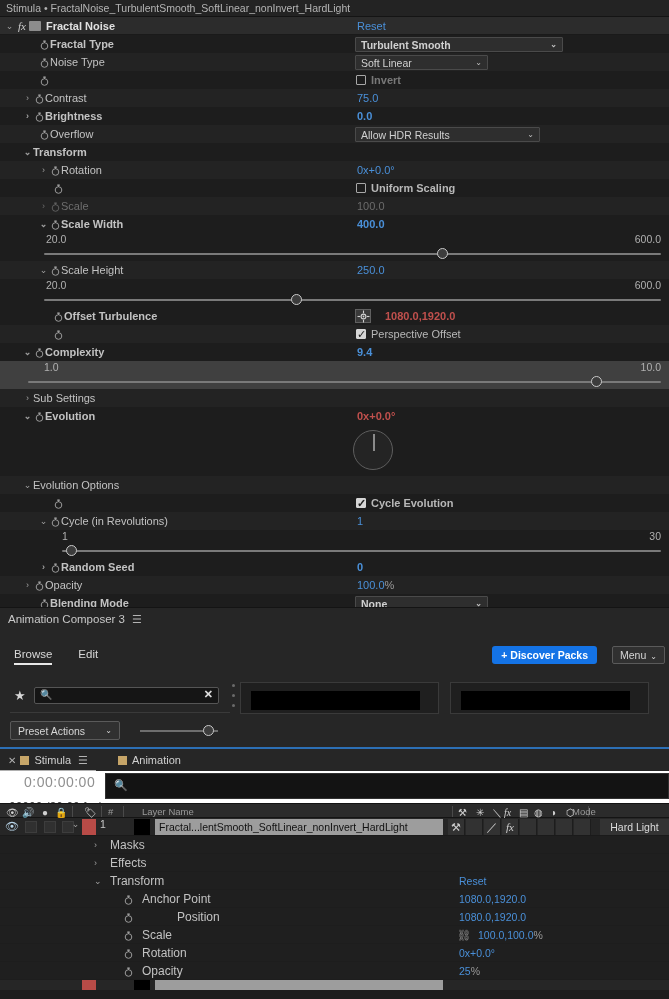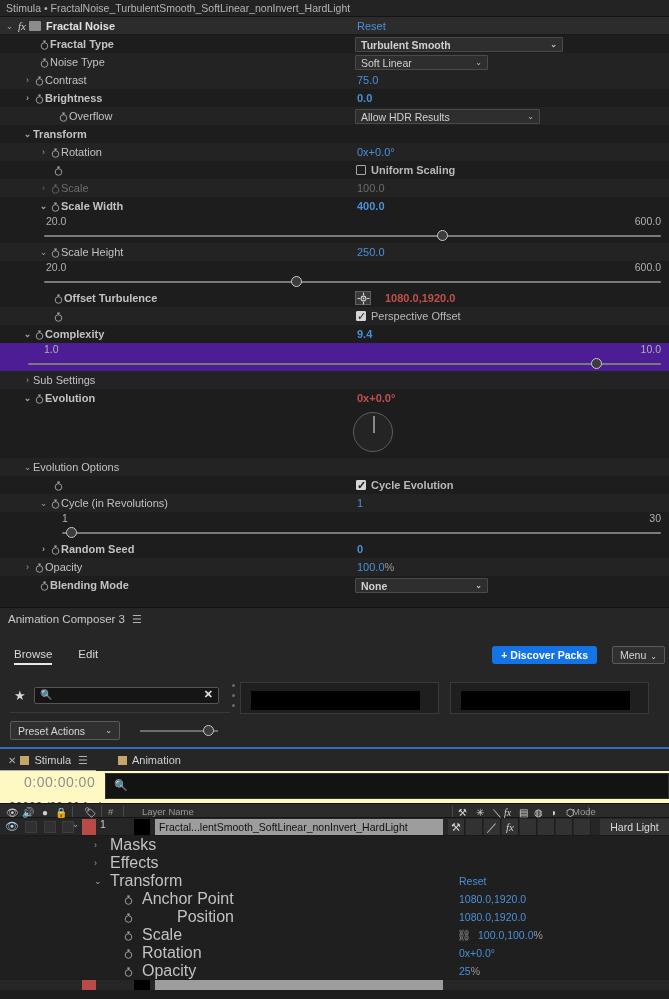--- a/index.html
+++ b/index.html
@@ -113,21 +113,21 @@
 
   
   .tl{ position:absolute; left:0; top:747px; width:669px; height:252px; background:#1d1d1d;
        border-top:2px solid #2c6fb5;}
   .tl-tabs{ height:22px; background:#262626; }
   .tl-tab{ display:inline-block; height:23px; line-height:22px; font-size:11px; color:#d0d0d0; padding:0 8px;}
   .tl-tab.active{ border-bottom:2px solid #b0b0b0;}
   .swatch{ display:inline-block; width:9px; height:9px; background:#c6a568; vertical-align:-1px; margin-right:5px;}
   .closex{ color:#b0b0b0; margin-right:4px; font-size:10px;}
   .ham2{ color:#b4b4b4; margin-left:7px; font-size:11px;}
-  .tcbar{ position:relative; height:32px; background:#fef9c3; }
+  .tcbar{ position:relative; height:32px; background:#ffffff; }
   .tc{ position:absolute; left:24px; top:3px; color:#8f8f8f; font-size:14px; letter-spacing:0.5px;}
   .tcsub{ position:absolute; left:9px; top:19px; color:#4a4a4a; font-size:12px;margin-top:10px;}
   .tlsearch{ position:absolute; left:105px; top:2px; right:0; height:26px; background:#131313; border:1px solid #313131;}
   .tlsearch .mag{ position:absolute; left:8px; top:5px; color:#b8b8b8; font-size:11px;}
 
   .colhdr{ position:relative; height:15px; background:#2b2b2b; border-top:1px solid #141414;
            border-bottom:1px solid #141414; line-height:15px; font-size:9.5px; color:#9a9a9a;}
   .colhdr .ic{ position:absolute; top:1px; color:#d0d0d0; font-size:10px;}
   .vsep{ position:absolute; top:2px; width:1px; height:11px; background:#4a4a4a;}
 
@@ -139,21 +139,21 @@
   .lblack{ position:absolute; left:134px; top:1px; width:16px; height:16px; background:#000;}
   .lname{ position:absolute; left:155px; top:1px; width:288px; height:16px; background:#9d9d9d;
           color:#101010; font-size:10.5px; line-height:16px; padding-left:4px; overflow:hidden;}
   .swcell{ position:absolute; top:1px; width:17px; height:16px; background:#323232; border-right:1px solid #1d1d1d;}
   .mode{ position:absolute; left:600px; top:1px; width:69px; height:16px; background:#333;
          color:#dcdcdc; font-size:10.5px; line-height:16px; text-align:center;}
 
   .prow{ position:relative; height:18px; background:#232323; border-bottom:1px solid #1d1d1d; line-height:18px;}
   .prow.d{ background:#1f1f1f; }
   .prow .pa{ position:absolute; color:#a0a0a0; font-size:9px; }
-  .prow .pl{ position:absolute; color:#c2c2c2; font-size:16px;}
+  .prow .pl{ position:absolute; color:#c2c2c2; font-size:12px;}
   .prow .pv{ position:absolute; left:459px; color:#4a90d9; font-size:10.5px;}
   .prow .pv .u{ color:#9a9a9a; }
   .linkicon{ position:absolute; left:457px; top:0; color:#9a9a9a; font-size:11px;}
   .lastrow{ position:relative; height:10px; background:#262626; overflow:hidden;}
 </style>
 </head>
 <body>
 
 <div class="app">
 
@@ -176,40 +176,49 @@
 
     <div class="row alt" style="padding-left:38px;">
       <span class="tw"><svg class="sw" width="9" height="10" viewBox="0 0 9 10">
             <circle cx="4.5" cy="6" r="3.3" fill="none" stroke="#9a9a9a" stroke-width="1"></circle>
             <rect x="3.3" y="0.4" width="2.4" height="1.6" fill="#9a9a9a"></rect>
             <line x1="4.5" y1="2" x2="4.5" y2="3" stroke="#9a9a9a" stroke-width="1"></line>
           </svg></span><span class="lbl">Noise Type</span>
       <span class="dd" style="left:355px;width:133px;"><span>Soft Linear</span><span class="cv">⌄</span></span>
     </div>
 
+    <div class="row plain" style="padding-left:38px;">
+      <span class="tw"><svg class="sw" width="9" height="10" viewBox="0 0 9 10">
+            <circle cx="4.5" cy="6" r="3.3" fill="none" stroke="#9a9a9a" stroke-width="1"></circle>
+            <rect x="3.3" y="0.4" width="2.4" height="1.6" fill="#9a9a9a"></rect>
+            <line x1="4.5" y1="2" x2="4.5" y2="3" stroke="#9a9a9a" stroke-width="1"></line>
+          </svg></span>
+      <span class="cb"></span>
+      <span class="cblabel dim">Invert</span>
+    </div>
 
     <div class="row alt" style="padding-left:22px;">
       <span class="arrow">›</span><span class="tw"><svg class="sw" width="9" height="10" viewBox="0 0 9 10">
             <circle cx="4.5" cy="6" r="3.3" fill="none" stroke="#9a9a9a" stroke-width="1"></circle>
             <rect x="3.3" y="0.4" width="2.4" height="1.6" fill="#9a9a9a"></rect>
             <line x1="4.5" y1="2" x2="4.5" y2="3" stroke="#9a9a9a" stroke-width="1"></line>
           </svg></span><span class="lbl">Contrast</span>
       <span class="val">75.0</span>
     </div>
 
     <div class="row plain" style="padding-left:22px;">
       <span class="arrow">›</span><span class="tw"><svg class="sw" width="9" height="10" viewBox="0 0 9 10">
             <circle cx="4.5" cy="6" r="3.3" fill="none" stroke="#9a9a9a" stroke-width="1"></circle>
             <rect x="3.3" y="0.4" width="2.4" height="1.6" fill="#9a9a9a"></rect>
             <line x1="4.5" y1="2" x2="4.5" y2="3" stroke="#9a9a9a" stroke-width="1"></line>
           </svg></span><span class="lbl">Brightness</span>
       <span class="val">0.0</span>
     </div>
 
-    <div class="row alt" style="padding-left:57px;">
+    <div class="row alt" style="padding-left:38px;">
       <span class="tw"><svg class="sw" width="9" height="10" viewBox="0 0 9 10">
             <circle cx="4.5" cy="6" r="3.3" fill="none" stroke="#9a9a9a" stroke-width="1"></circle>
             <rect x="3.3" y="0.4" width="2.4" height="1.6" fill="#9a9a9a"></rect>
             <line x1="4.5" y1="2" x2="4.5" y2="3" stroke="#9a9a9a" stroke-width="1"></line>
           </svg></span><span class="lbl">Overflow</span>
       <span class="dd" style="left:355px;width:185px;"><span>Allow HDR Results</span><span class="cv">⌄</span></span>
     </div>
 
     <div class="row plain" style="padding-left:22px;">
       <span class="arrow">⌄</span><span class="lbl">Transform</span>
@@ -303,21 +312,21 @@
     </div>
 
     <div class="row plain" style="padding-left:22px;">
       <span class="arrow">⌄</span><span class="tw"><svg class="sw" width="9" height="10" viewBox="0 0 9 10">
             <circle cx="4.5" cy="6" r="3.3" fill="none" stroke="#9a9a9a" stroke-width="1"></circle>
             <rect x="3.3" y="0.4" width="2.4" height="1.6" fill="#9a9a9a"></rect>
             <line x1="4.5" y1="2" x2="4.5" y2="3" stroke="#9a9a9a" stroke-width="1"></line>
           </svg></span><span class="lbl">Complexity</span>
       <span class="val">9.4</span>
     </div>
-    <div class="srow plain" style="background:#4c1d95;">
+    <div class="srow plain" style="background:#404040;">
       <span class="smin" style="left:44px;">1.0</span>
       <span class="smax">10.0</span>
       <span class="track" style="left:28px;"></span>
       <span class="knob" style="left:591px;"></span>
     </div>
 
     <div class="row alt" style="padding-left:22px;">
       <span class="arrow">›</span><span class="lbl">Sub Settings</span>
     </div>
 

